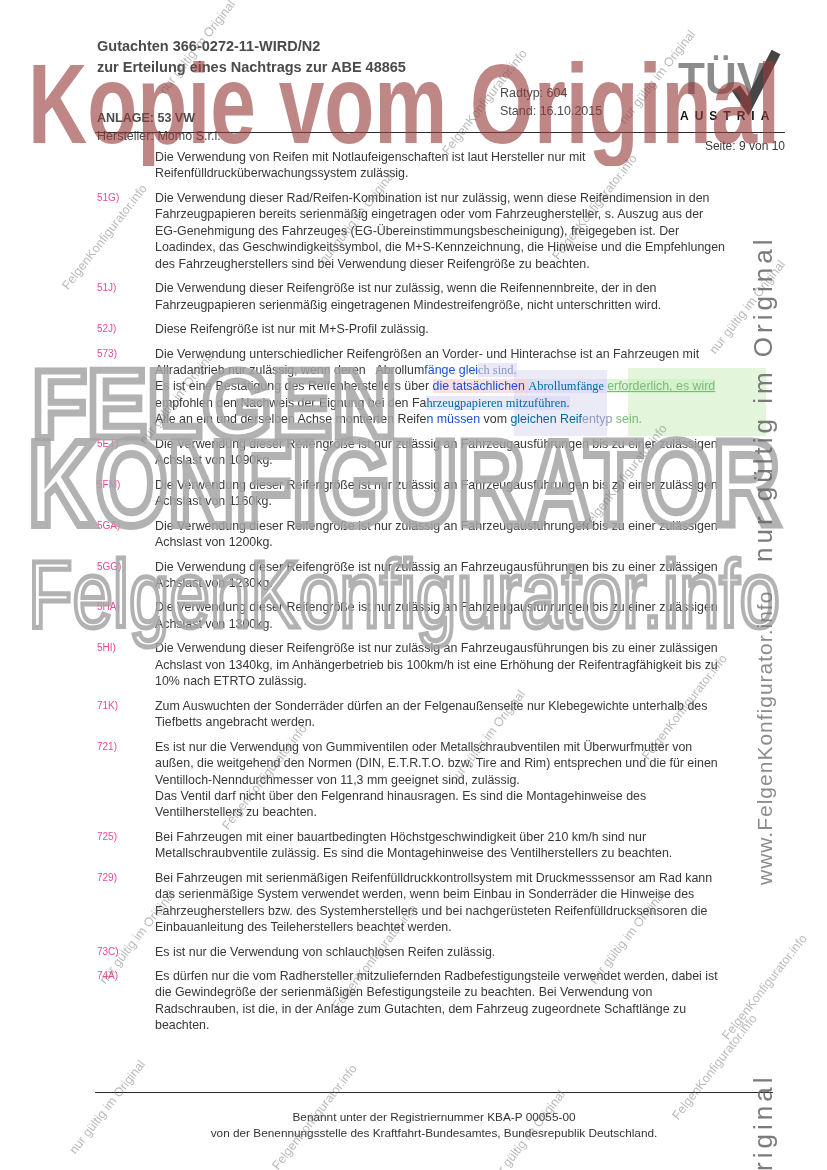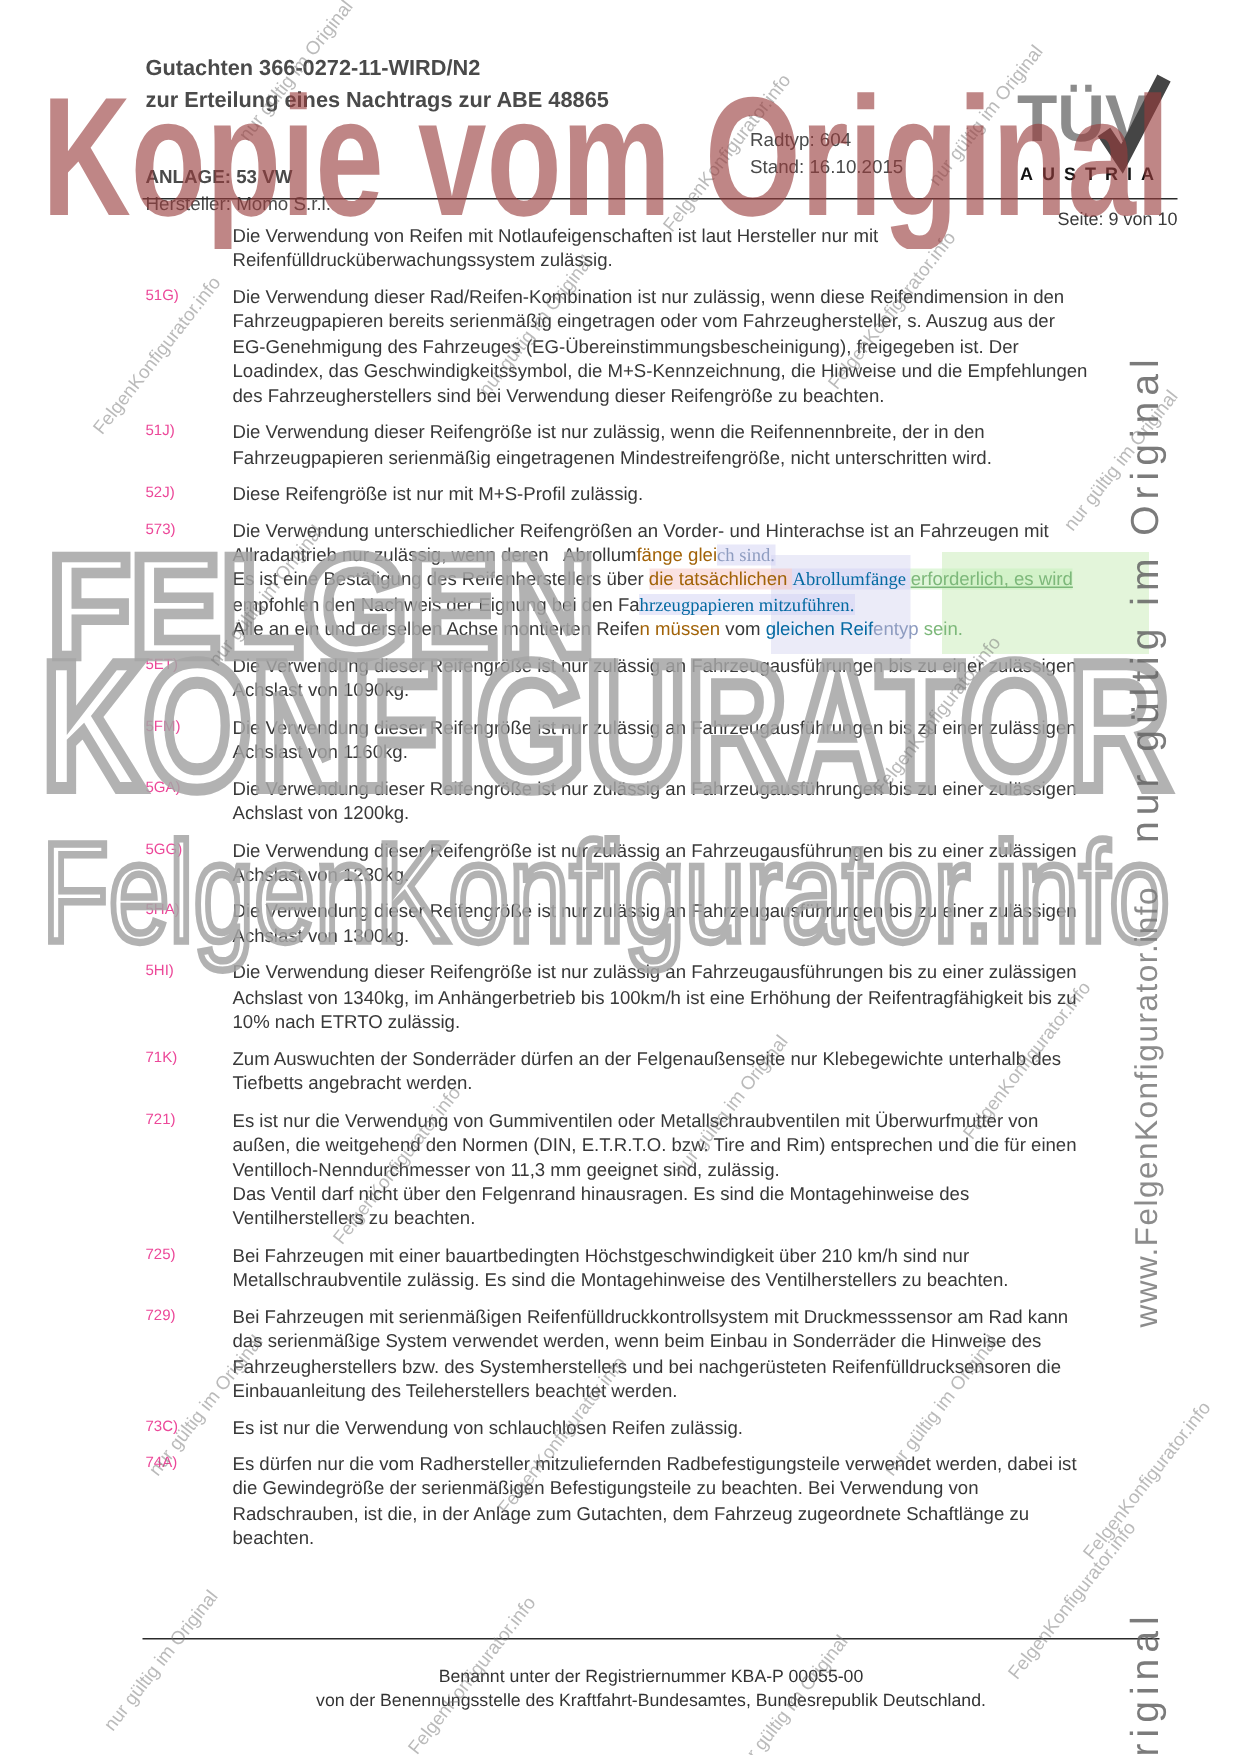--- a/index.html
+++ b/index.html
@@ -13,21 +13,21 @@
   .h-rule{position:absolute;left:95px;top:132px;width:690px;height:1px;background:#2b2b2b;z-index:2;}
   .h-page{position:absolute;right:42px;top:139px;font-size:12px;color:#3a3a3a;z-index:2;}
   
   .logo{position:absolute;left:672px;top:48px;width:110px;height:78px;z-index:2;}
   
   .bodywrap{position:absolute;left:97px;top:149px;width:690px;z-index:2;}
   .item{display:flex;margin-bottom:8px;}
   .ilabel{width:44px;flex:0 0 44px;font-size:10px;line-height:16.45px;color:#ec4899;white-space:pre;}
   .itext{flex:1;}
   .line{font-size:12.4px;line-height:16.45px;white-space:pre;color:#383838;margin-left:14px;}
-  .f-rose{color:#a16207;text-align:center;}
+  .f-rose{color:#1d4ed8;text-align:center;}
   .f-blue{color:#8e9cc0;}
   .f-lav{color:#0369a1;text-align:right;}
   .f-green{color:#7db87a;}
   .f-bgp{background:rgba(243,188,188,0.45);}
   .f-bgl{background:rgba(210,210,243,0.5);font-family:Liberation Serif, serif;}
   .f-bgg{background:rgba(198,238,188,0.55);text-decoration:underline;}
   
   .hl{position:absolute;z-index:1;}
   .hl-green{left:628px;top:368px;width:138px;height:68px;background:#e3f5da;}
   .hl-lav{left:514px;top:370px;width:93px;height:66px;background:#ebebf8;}

